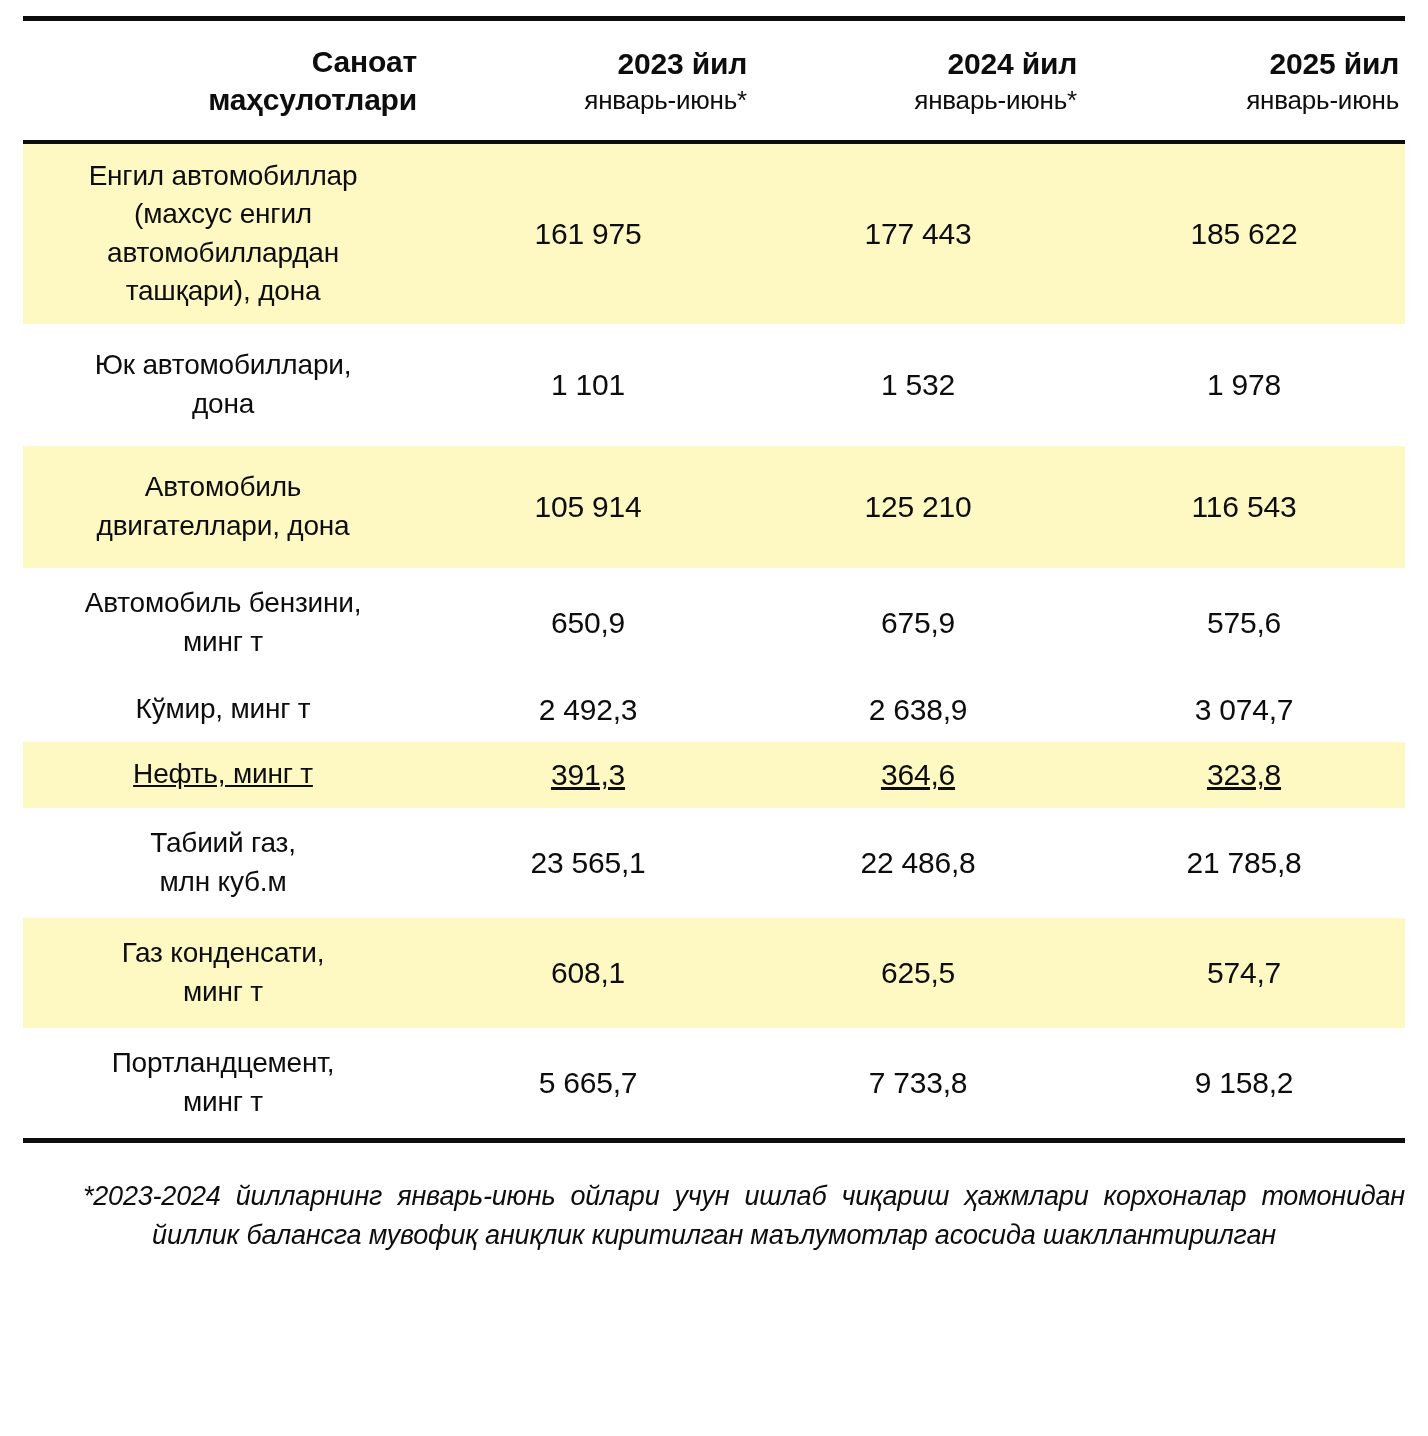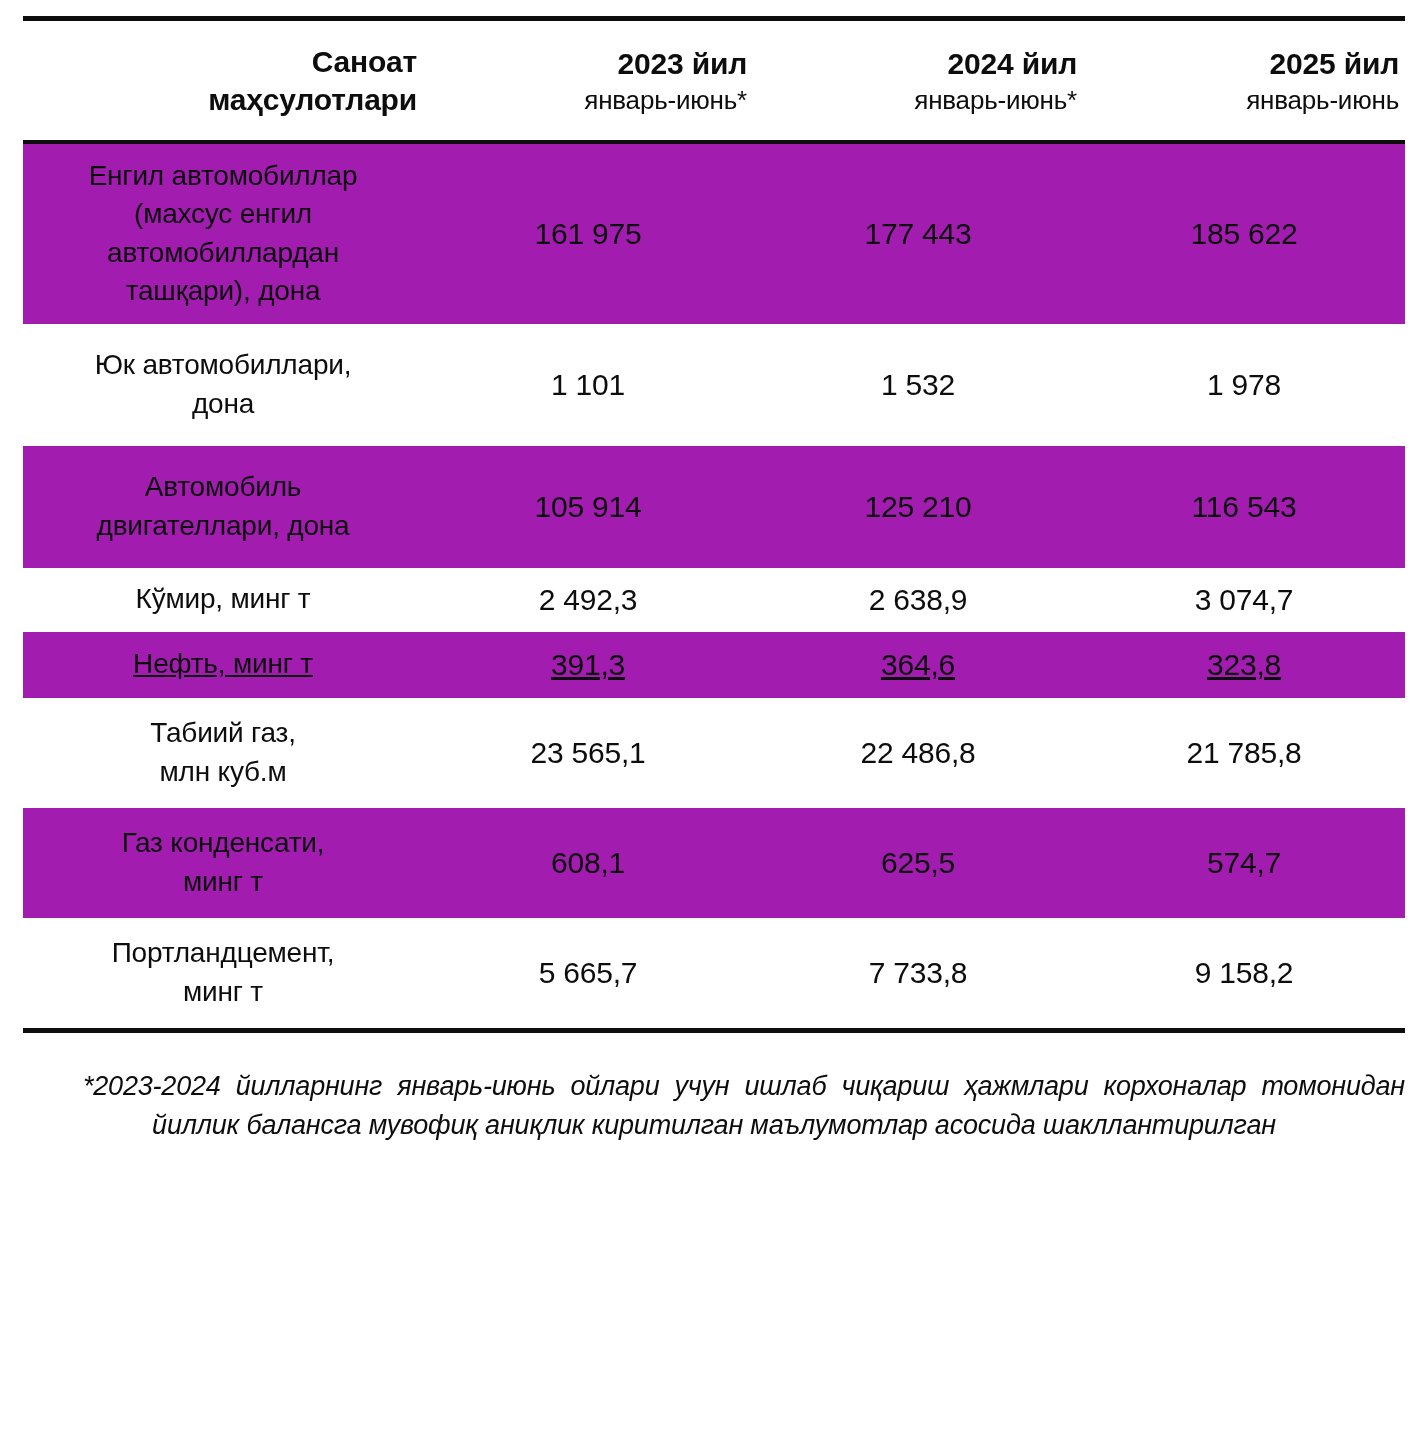--- a/index.html
+++ b/index.html
@@ -60,21 +60,21 @@
     line-height: 1.3;
     letter-spacing: -0.2px;
   }
 
   
   tbody td {
     text-align: center;
     vertical-align: middle;
     padding: 0 6px;
   }
-  tbody tr.band-gray td { background: #a21caf; }
+  tbody tr.band-gray td { background: #fef9c3; }
   tbody tr.band-white td { background: #ffffff; }
 
   tbody tr.r0 td { height: 180px; }
   tbody tr.r1 td { height: 122px; }
   tbody tr.r2 td { height: 122px; }
   tbody tr.r3 td { height: 110px; }
   tbody tr.r4 td { height: 110px; }
   tbody tr.r5 td { height: 64px; }
   tbody tr.r6 td { height: 66px; text-decoration: underline; }
   tbody tr.r7 td { height: 110px; }
@@ -188,20 +188,35 @@
             <div class="cell-val">105 914</div>
           </td>
         <td>
             <div class="cell-val">125 210</div>
           </td>
         <td>
             <div class="cell-val">116 543</div>
           </td>
       </tr>
 
+      <tr class="band-white r3">
+        <td>
+            <div class="cell-name">Автомобиль бензини,
+минг т</div>
+          </td>
+        <td>
+            <div class="cell-val">650,9</div>
+          </td>
+        <td>
+            <div class="cell-val">675,9</div>
+          </td>
+        <td>
+            <div class="cell-val">575,6</div>
+          </td>
+      </tr>
 
 
       <tr class="band-white r5">
         <td>
             <div class="cell-name">Кўмир, минг т</div>
           </td>
         <td>
             <div class="cell-val">2 492,3</div>
           </td>
         <td>

